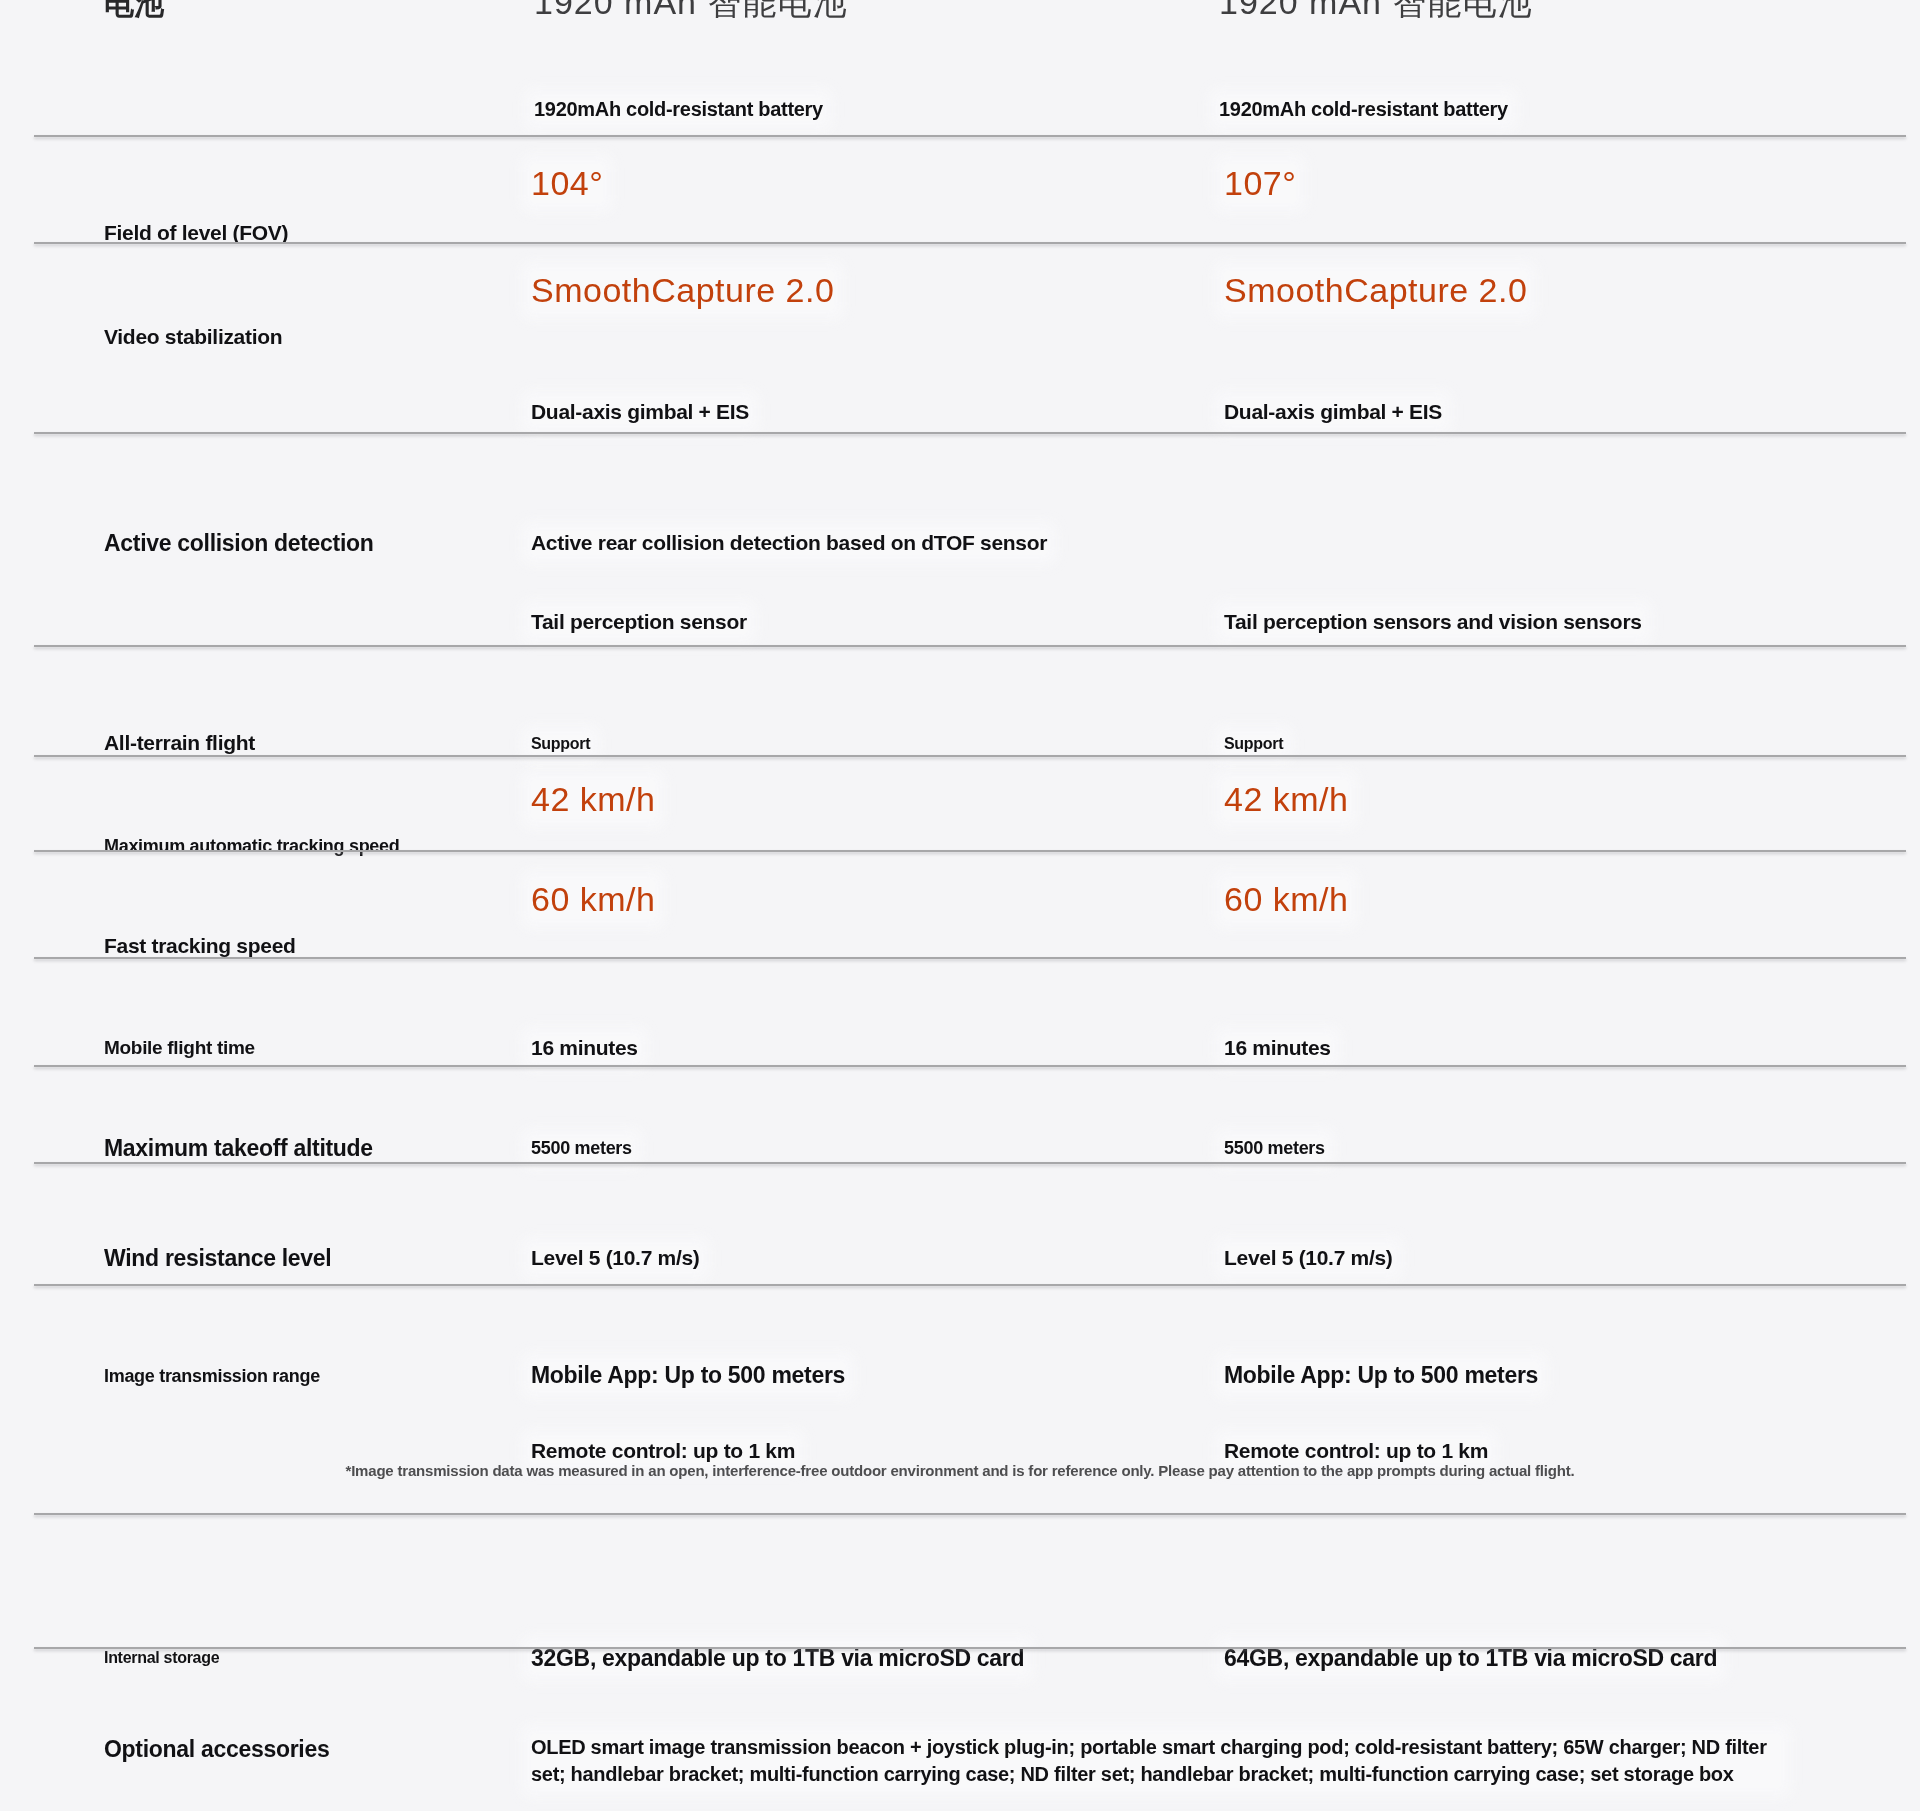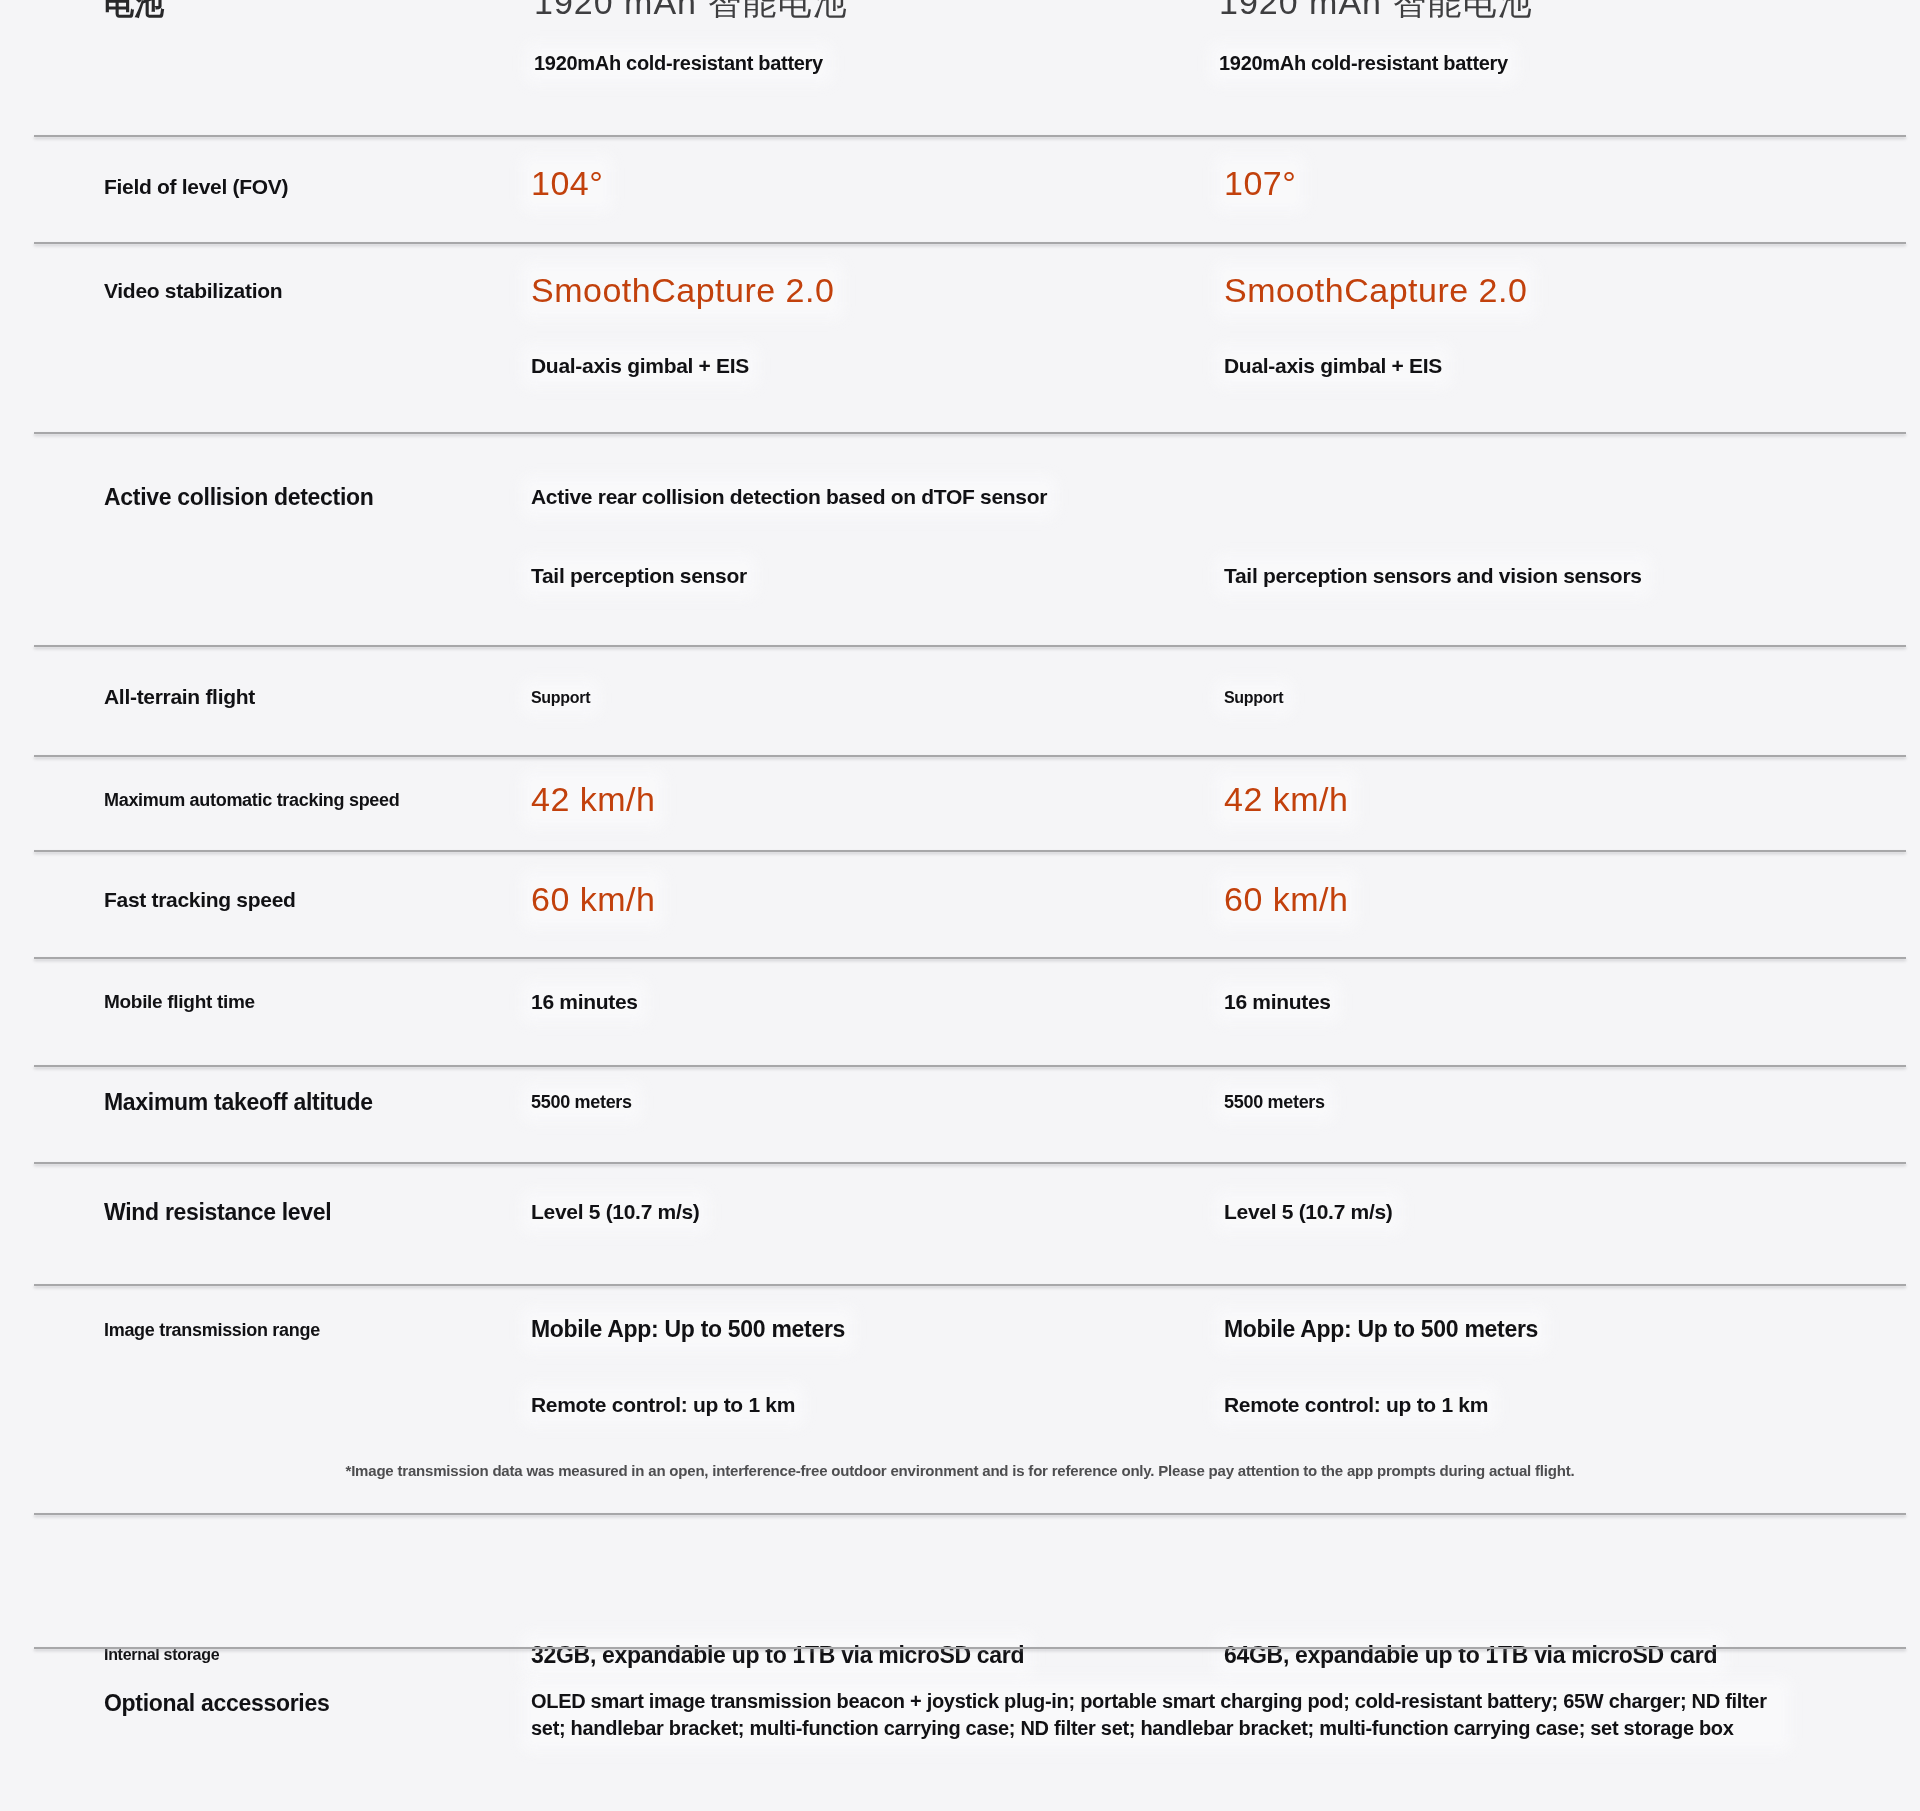--- a/index.html
+++ b/index.html
@@ -27,20 +27,21 @@
     box-shadow: 0 2px 3px rgba(150,150,155,0.45);
   }
 
   .t { position: absolute; white-space: nowrap; }
 
   
   .b {
     font-weight: 700;
     letter-spacing: -0.3px;
     color: #111114;
+    margin-top: 46px;
   }
 
   
   .g {
     font-weight: 400;
     color: #c2410c;
     letter-spacing: 0.5px;
   }
 
   
@@ -172,21 +173,21 @@
     <div class="t b" style="left:104px;top:36px;font-size:18px">Image transmission range</div>
     <div class="t b patch" style="left:531px;top:32px;font-size:23px">Mobile App: Up to 500 meters</div>
     <div class="t b patch" style="left:531px;top:109px;font-size:21px">Remote control: up to 1 km</div>
     <div class="t b patch" style="left:1224px;top:32px;font-size:23px">Mobile App: Up to 500 meters</div>
     <div class="t b patch" style="left:1224px;top:109px;font-size:21px">Remote control: up to 1 km</div>
     <div class="footnote" style="top:178px">*Image transmission data was measured in an open, interference-free outdoor environment and is for reference only. Please pay attention to the app prompts during actual flight.</div>
   </section>
 
   <div class="hr" style="top:1513px"></div>
 
-  <section class="row" style="top:1596px;height:108px">
+  <section class="row" style="top:1553px;height:108px">
     <div class="t b" style="left:104px;top:50px;font-size:16px">Internal storage</div>
     <div class="t b patch" style="left:531px;top:46px;font-size:23px">32GB, expandable up to 1TB via microSD card</div>
     <div class="t b patch" style="left:1224px;top:46px;font-size:23px">64GB, expandable up to 1TB via microSD card</div>
   </section>
 
   <div class="hr" style="top:1647px"></div>
 
   <section class="row" style="top:1647px;height:164px">
     <div class="t b" style="left:104px;top:43px;font-size:23px">Optional accessories</div>
     <div class="t b wrap patch" style="left:531px;top:41px;width:1250px;font-size:20px">OLED smart image transmission beacon + joystick plug-in; portable smart charging pod; cold-resistant battery; 65W charger; ND filter set; handlebar bracket; multi-function carrying case; ND filter set; handlebar bracket; multi-function carrying case; set storage box</div>

